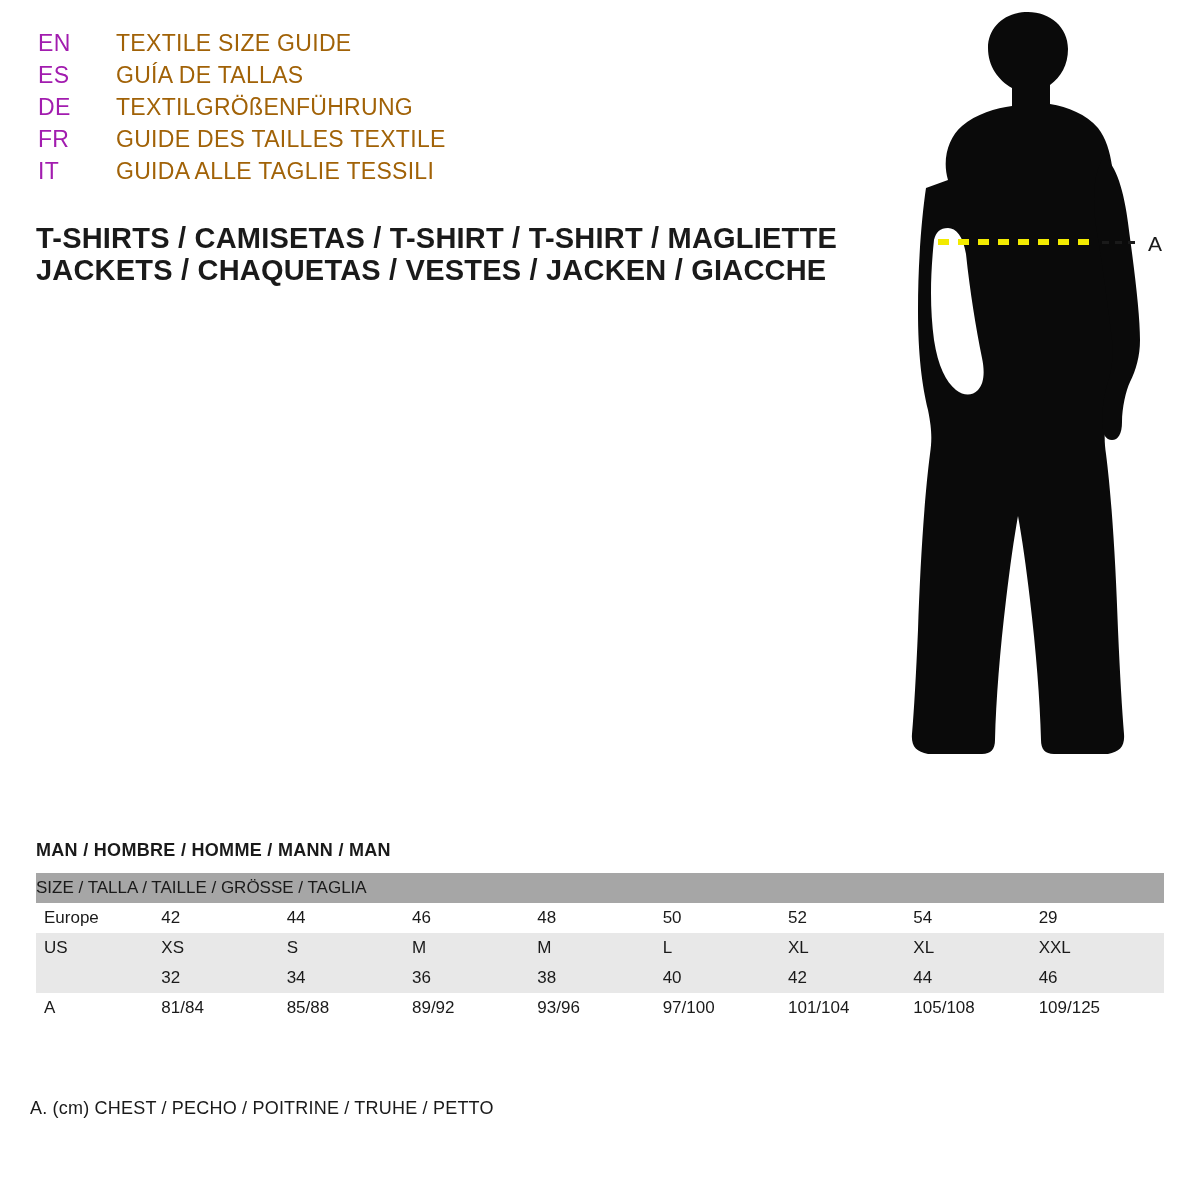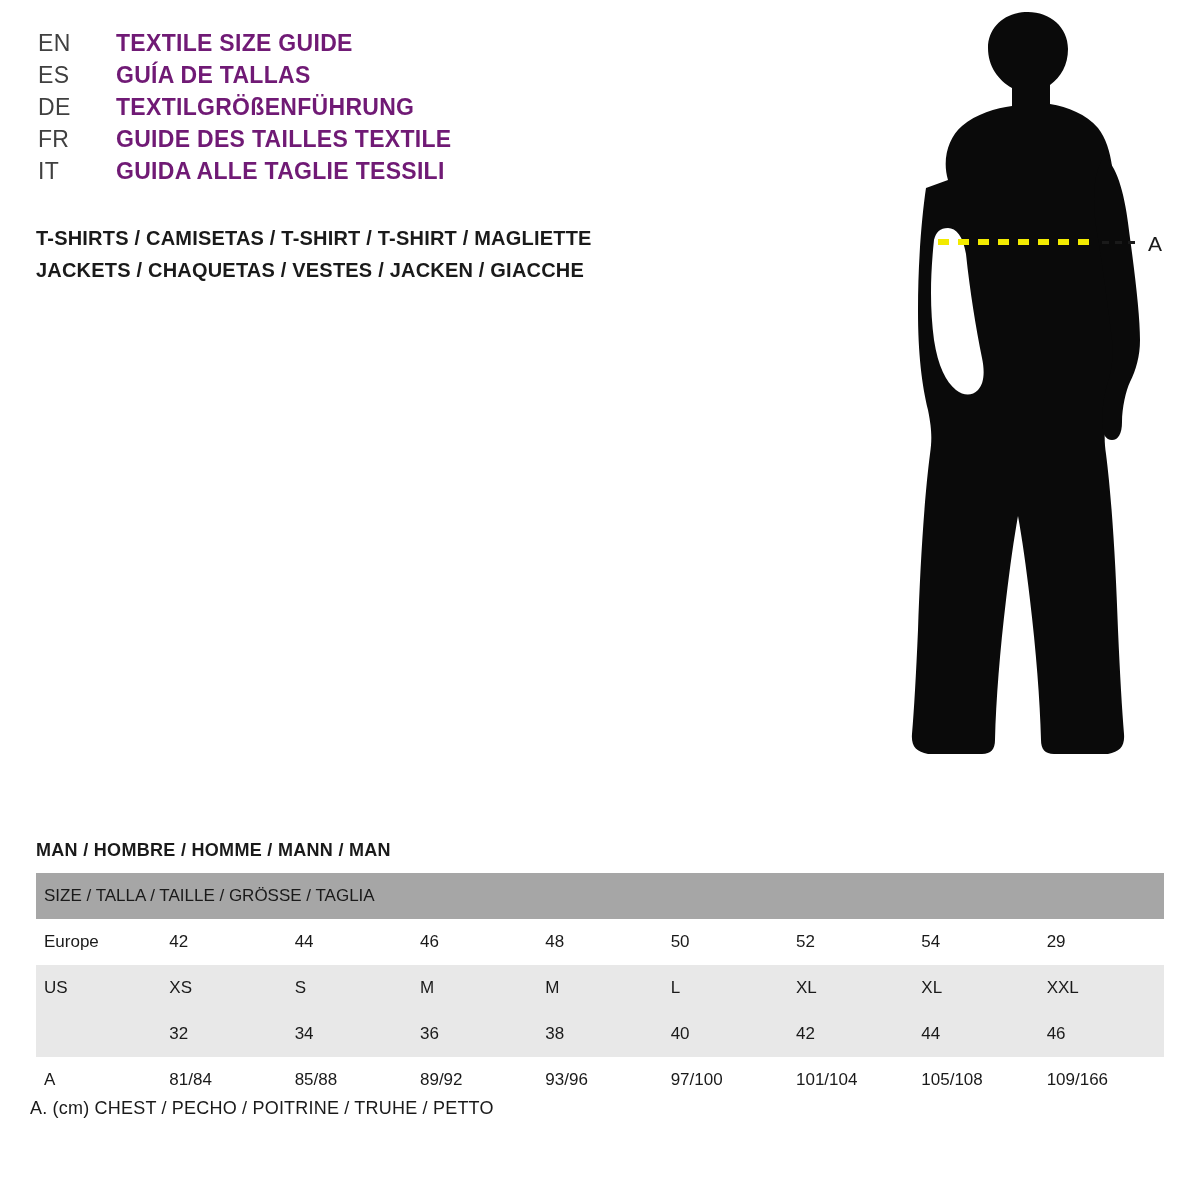--- a/index.html
+++ b/index.html
@@ -26,37 +26,36 @@
   .lang-row {
     display: flex;
     align-items: baseline;
     height: 32px;
     font-size: 23px;
     letter-spacing: 0.3px;
   }
   .lang-code {
     width: 78px;
     flex: 0 0 78px;
-    color: #404040;
+    color: #a21caf;
   }
   .lang-text {
-    color: #701a75;
+    color: #a16207;
     white-space: nowrap;
-    font-weight: bold;
   }
 
   
   .category-block {
     position: absolute;
     left: 36px;
     top: 222px;
     width: 760px;
   }
   .category-line {
-    font-size: 20px;
+    font-size: 29px;
     font-weight: bold;
     letter-spacing: 0.2px;
     line-height: 32px;
     white-space: nowrap;
   }
 
   
   .figure-wrap {
     position: absolute;
     left: 830px;
@@ -97,21 +96,21 @@
     margin-bottom: 12px;
   }
   table.size-table {
     border-collapse: collapse;
     width: 1128px;
     table-layout: fixed;
     font-size: 17px;
   }
   table.size-table td {
     height: 30px;
-    padding: 8px;
+    padding: 0;
     vertical-align: middle;
   }
   .hdr-row td {
     background: #a6a6a6;
     color: #1a1a1a;
     font-size: 17px;
     padding-left: 8px;
   }
   .row-light td { background: #ffffff; }
   .row-grey td { background: #e8e8e8; }
@@ -272,19 +271,19 @@
       </tr>
       <tr class="row-light">
         <td class="col-label">A</td>
         <td class="cell-val">81/84</td>
         <td class="cell-val">85/88</td>
         <td class="cell-val">89/92</td>
         <td class="cell-val">93/96</td>
         <td class="cell-val">97/100</td>
         <td class="cell-val">101/104</td>
         <td class="cell-val">105/108</td>
-        <td class="cell-val">109/166</td>
+        <td class="cell-val">109/125</td>
       </tr>
     </tbody>
   </table>
 </div>
 
 <div class="footnote">A. (cm) CHEST / PECHO / POITRINE / TRUHE / PETTO</div>
 
 </body></html>

